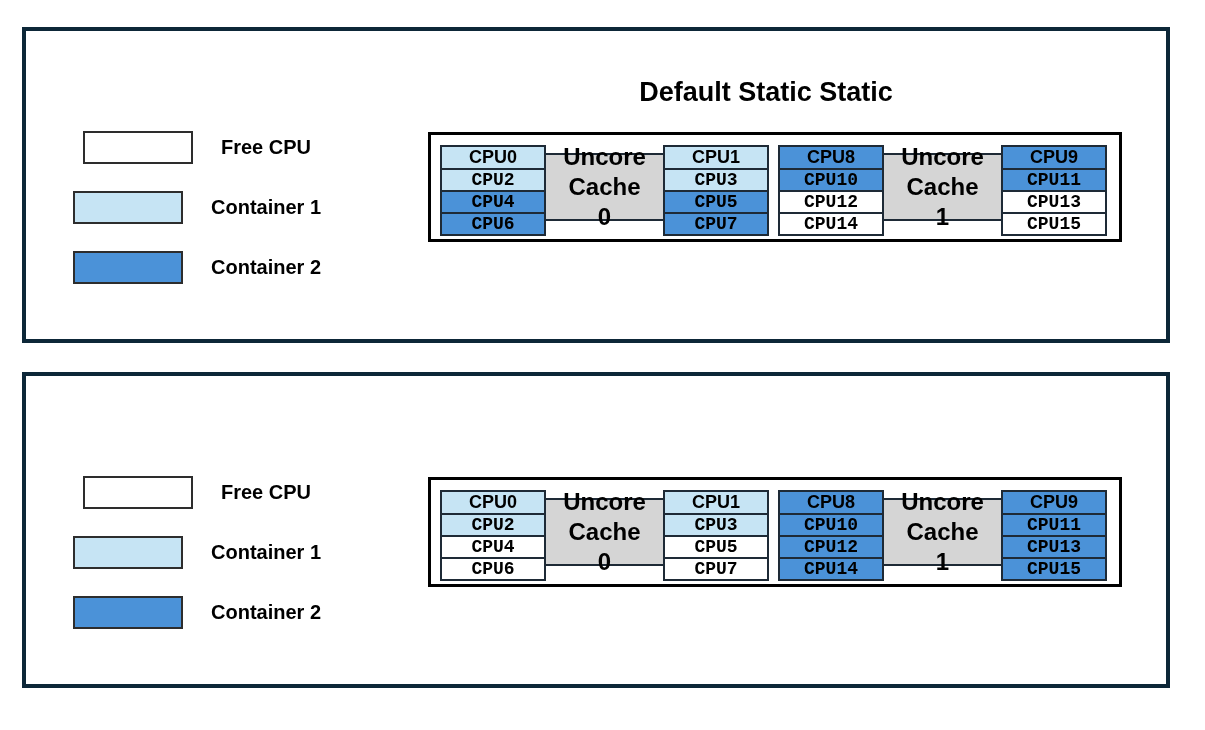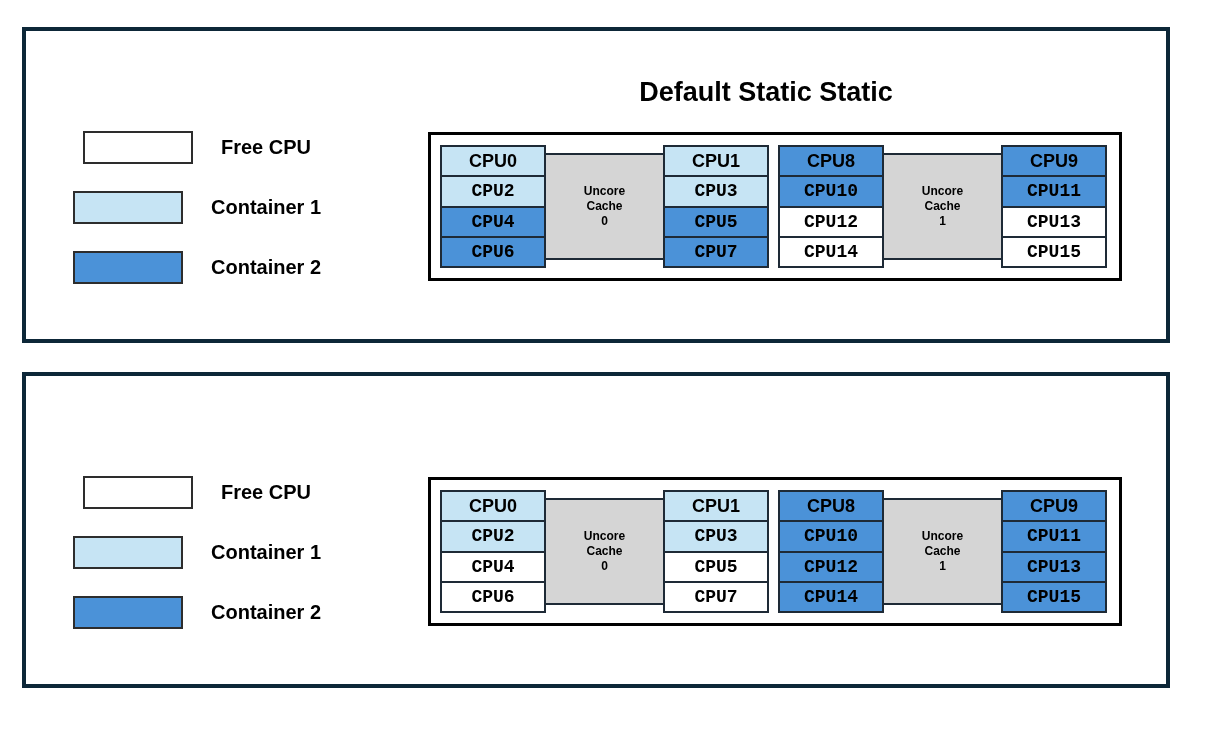--- a/index.html
+++ b/index.html
@@ -50,21 +50,21 @@
   .legend-label {
     margin-left: 28px;
     font-size: 20px;
     font-weight: 700;
     white-space: nowrap;
   }
 
   .diagram {
     position: absolute;
     left: 402px; top: 101px;
-    width: 694px; height: 149px;
+    width: 694px; height: 110px;
     box-sizing: border-box;
     border: 3px solid #000000;
     background: #ffffff;
     display: flex;
     gap: 9px;
     padding: 10px 12px 10px 9px;
   }
   .uncore-group {
     flex: 1;
     display: flex;
@@ -91,21 +91,21 @@
   .cache-block {
     flex: 1;
     margin: 8px -2px;
     box-sizing: border-box;
     border: 2px solid #1E2A36;
     background: #D5D5D5;
     display: flex;
     flex-direction: column;
     align-items: center;
     justify-content: center;
-    font-size: 12px;
+    font-size: 24px;
     font-weight: 700;
     line-height: 1.25;
     text-align: center;
   }
 </style>
 </head>
 <body>
 
 <div id="panels-root">
     <div class="panel">

